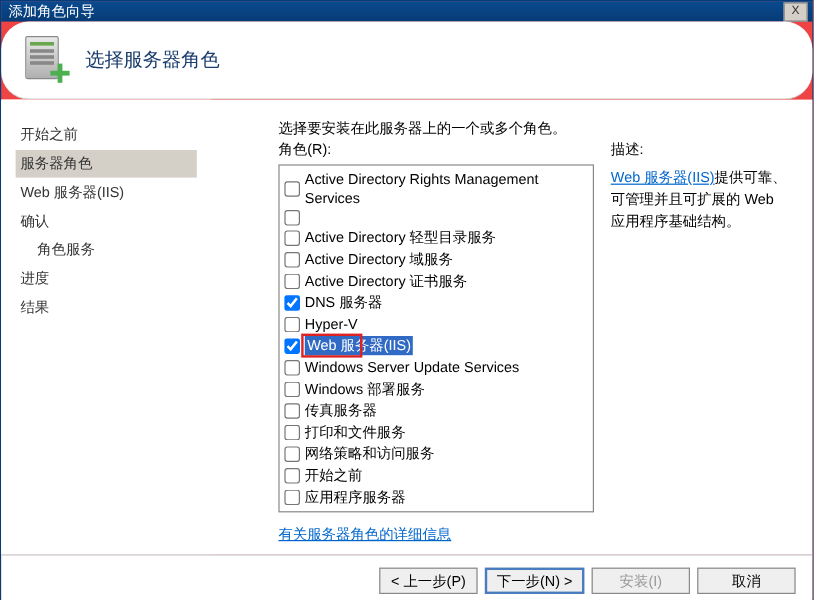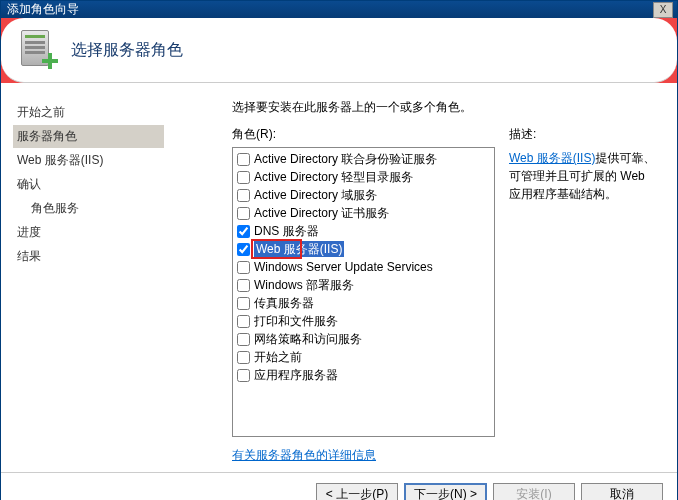--- a/index.html
+++ b/index.html
@@ -17,21 +17,21 @@
 .plus-icon::before, .plus-icon::after { content: ""; position: absolute; background: #4caf50; }
 .plus-icon::before { left: 7px; top: 1px; width: 4px; height: 16px; }
 .plus-icon::after { left: 1px; top: 7px; width: 16px; height: 4px; }
 .header-title { font-size: 16px; color: #1a3d6e; font-weight: normal; }
 .body { flex: 1; display: flex; background: #fff; gap: 40px; }
 .sidebar { width: 175px; padding: 18px 12px; background: #fff; }
 .nav-item { padding: 3px 4px; color: #333; cursor: default; margin-bottom: 1px; }
 .nav-item.active { background: #d4d0c8; }
 .nav-item.indent { padding-left: 18px; }
 .content { flex: 1; padding: 16px 18px 0 16px; display: flex; flex-direction: column; }
-.intro { margin-bottom: 10px; }
+.intro { }
 .cols { display: flex; flex: 1; gap: 14px; }
 .left-col { flex: 1; display: flex; flex-direction: column; }
 .label-row { margin-bottom: 4px; }
 .listbox { border: 1px solid #888; background: #fff; height: 290px; overflow: auto; padding: 2px; }
 .role-item { display: flex; align-items: center; padding: 1px 2px; line-height: 16px; }
 .role-item input[type=checkbox] { margin-right: 4px; width: 13px; height: 13px; }
 .role-item.highlight { position: relative; }
 .role-item.highlight::after { content: ""; position: absolute; left: 16px; right: 190px; top: -1px; bottom: -1px; border: 2px solid #d22; pointer-events: none; }
 .role-item.highlight .role-label { background: #316ac5; color: #fff; padding: 0 2px; }
 .right-col { width: 150px; }
@@ -75,37 +75,44 @@
       </div>
 
     <div class="content">
       <div class="intro">选择要安装在此服务器上的一个或多个角色。</div>
       <div class="cols">
         <div class="left-col">
           <div class="label-row">角色(R):</div>
           <div class="listbox" id="roles-list">
               <div class="role-item">
                 <input type="checkbox" style="">
-                <span class="role-label">Active Directory 联合身份验证服务</span>
+                <span class="role-label">Active Directory Rights Management Services</span>
+              </div>
+              <div class="role-item">
+                <input type="checkbox" style="">
               </div>
               <div class="role-item">
                 <input type="checkbox" style="">
                 <span class="role-label">Active Directory 轻型目录服务</span>
               </div>
               <div class="role-item">
                 <input type="checkbox" style="">
                 <span class="role-label">Active Directory 域服务</span>
               </div>
               <div class="role-item">
                 <input type="checkbox" style="">
                 <span class="role-label">Active Directory 证书服务</span>
               </div>
               <div class="role-item">
                 <input type="checkbox" checked="" style="">
                 <span class="role-label">DNS 服务器</span>
+              </div>
+              <div class="role-item">
+                <input type="checkbox" style="">
+                <span class="role-label">Hyper-V</span>
               </div>
               <div class="role-item highlight">
                 <input type="checkbox" checked="" style="">
                 <span class="role-label">Web 服务器(IIS)</span>
               </div>
               <div class="role-item">
                 <input type="checkbox" style="">
                 <span class="role-label">Windows Server Update Services</span>
               </div>
               <div class="role-item">

